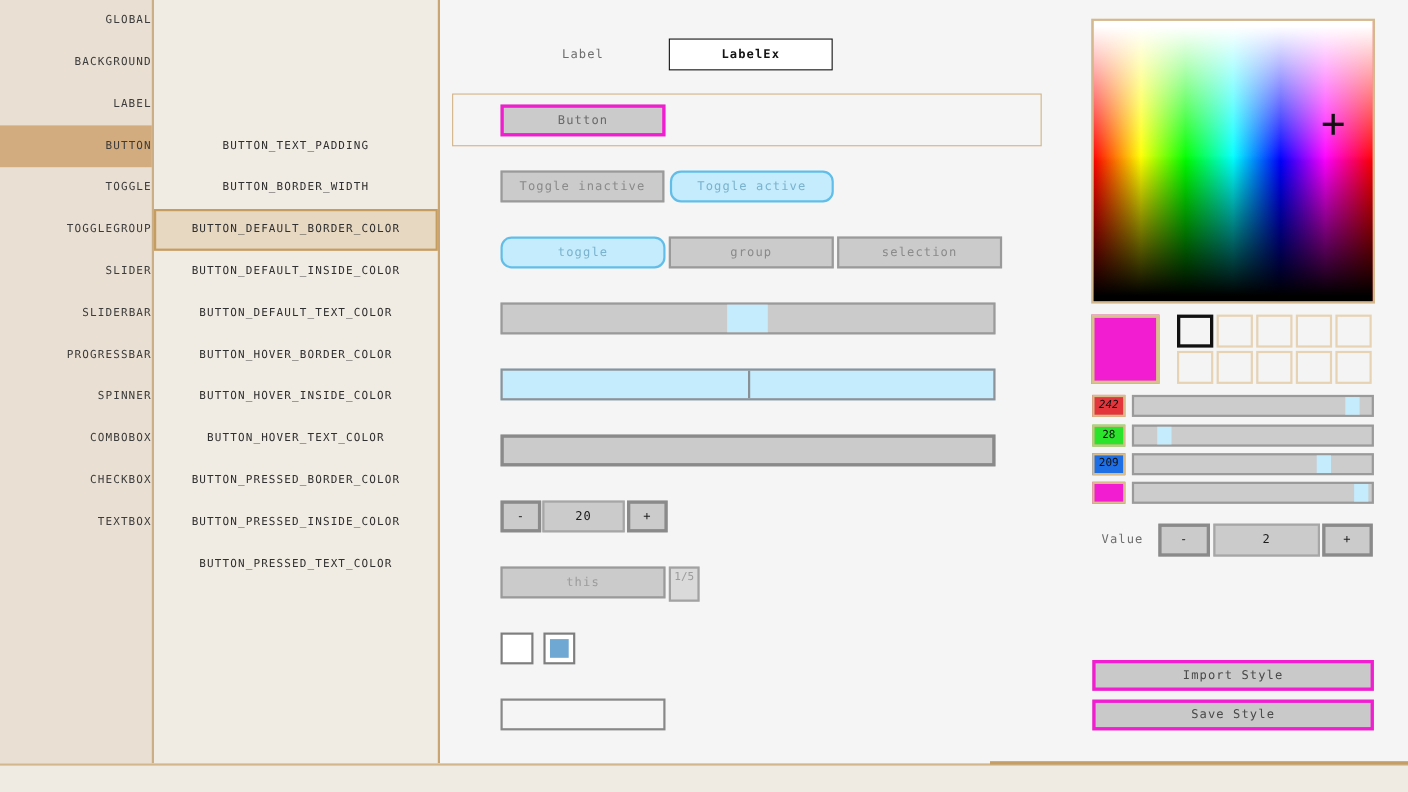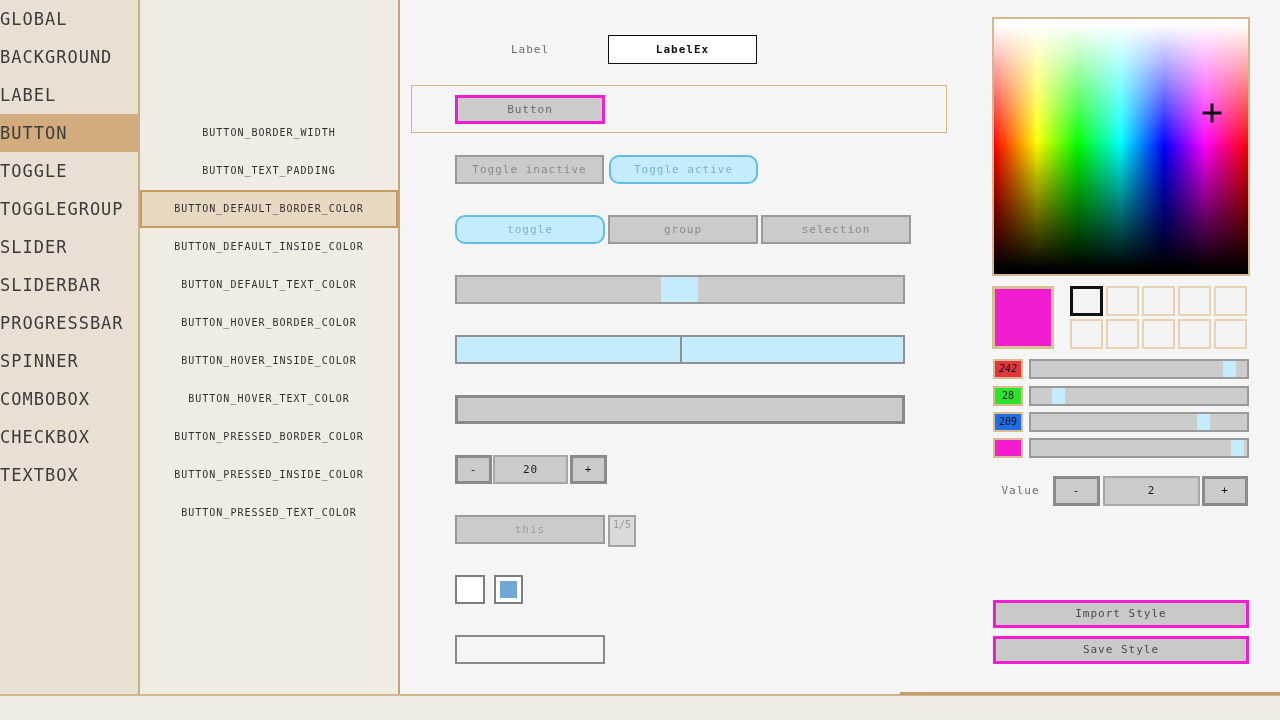--- a/index.html
+++ b/index.html
@@ -3,21 +3,21 @@
 <meta charset="utf-8">
 <style>
   * { margin:0; padding:0; box-sizing:border-box; }
   html,body { width:1280px; height:720px; overflow:hidden; }
   body { font-family:"DejaVu Sans Mono", monospace; }
   .app { position:relative; width:1280px; height:720px; background:#F5F5F5; }
 
   
   .col1 { position:absolute; left:0; top:0; width:140px; height:694px;
           background:#E9DFD2; border-right:2px solid #CBAE86; }
-  .c1-item { height:38px; line-height:38px; text-align:left; font-size:17px;
+  .c1-item { height:38px; line-height:38px; text-align:right; font-size:10px;
              letter-spacing:1px; color:#3C3C3C; cursor:default; }
   .c1-item.selected { background:#D2AC7E; }
 
   
   .col2 { position:absolute; left:140px; top:0; width:260px; height:694px;
           background:#F0ECE4; border-right:2px solid #CBA571; padding-top:114px; }
   .c2-item { height:38px; line-height:38px; text-align:center; font-size:10px;
              letter-spacing:1px; color:#303030; white-space:nowrap; }
   .c2-item.selected { background:#E7D8C2; border:2px solid #C69D61; line-height:34px; }
 
@@ -107,22 +107,22 @@
     <div class="c1-item">SLIDER</div>
     <div class="c1-item">SLIDERBAR</div>
     <div class="c1-item">PROGRESSBAR</div>
     <div class="c1-item">SPINNER</div>
     <div class="c1-item">COMBOBOX</div>
     <div class="c1-item">CHECKBOX</div>
     <div class="c1-item">TEXTBOX</div>
   </aside>
 
   <aside class="col2">
+    <div class="c2-item">BUTTON_TEXT_PADDING</div>
     <div class="c2-item">BUTTON_BORDER_WIDTH</div>
-    <div class="c2-item">BUTTON_TEXT_PADDING</div>
     <div class="c2-item selected">BUTTON_DEFAULT_BORDER_COLOR</div>
     <div class="c2-item">BUTTON_DEFAULT_INSIDE_COLOR</div>
     <div class="c2-item">BUTTON_DEFAULT_TEXT_COLOR</div>
     <div class="c2-item">BUTTON_HOVER_BORDER_COLOR</div>
     <div class="c2-item">BUTTON_HOVER_INSIDE_COLOR</div>
     <div class="c2-item">BUTTON_HOVER_TEXT_COLOR</div>
     <div class="c2-item">BUTTON_PRESSED_BORDER_COLOR</div>
     <div class="c2-item">BUTTON_PRESSED_INSIDE_COLOR</div>
     <div class="c2-item">BUTTON_PRESSED_TEXT_COLOR</div>
   </aside>

